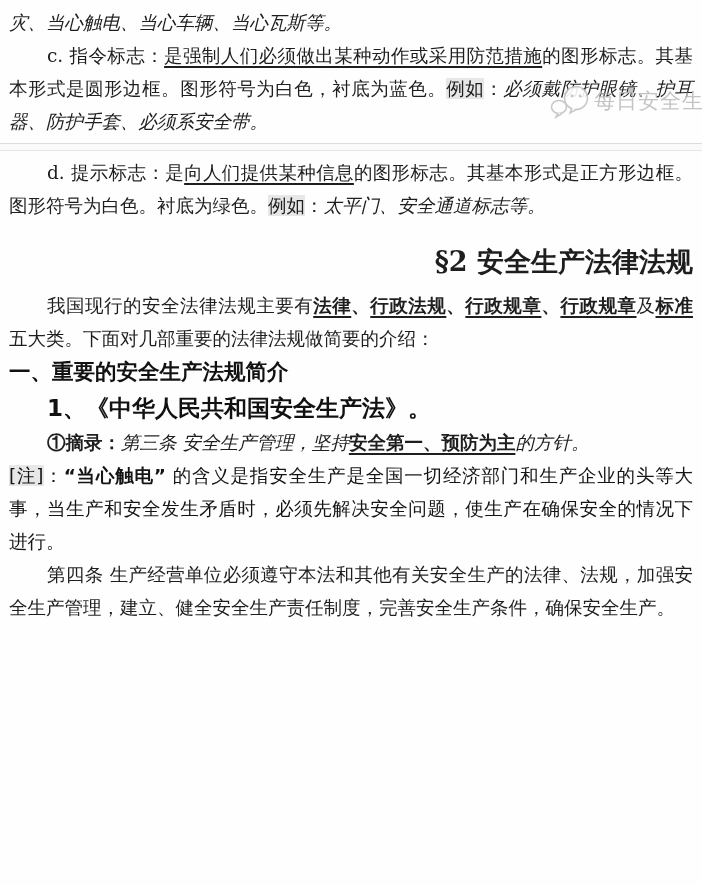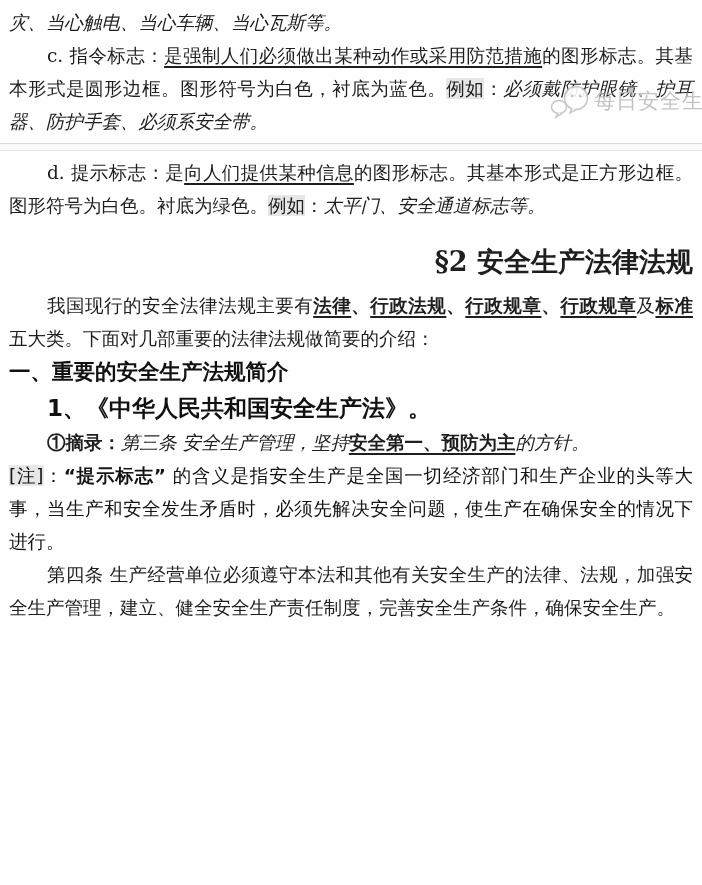--- a/index.html
+++ b/index.html
@@ -90,21 +90,21 @@
   <main id="doc">
       <p class="p kai"><span>灾、当心触电、当心车辆、当心瓦斯等。</span></p>
       <p class="p indent"><span>c. 指令标志：</span><span class="u">是强制人们必须做出某种动作或采用防范措施</span><span>的图形标志。其基本形式是圆形边框。图形符号为白色，衬底为蓝色。</span><span class="hl">例如</span><span>：</span><span class="kai">必须戴防护眼镜、护耳器、防护手套、必须系安全带。</span></p>
       <div class="divider"></div>
       <p class="p indent"><span>d. 提示标志：是</span><span class="u">向人们提供某种信息</span><span>的图形标志。其基本形式是正方形边框。图形符号为白色。衬底为绿色。</span><span class="hl">例如</span><span>：</span><span class="kai">太平门、安全通道标志等。</span></p>
       <div class="h1"><span>§2 安全生产法律法规</span></div>
       <p class="p indent"><span>我国现行的安全法律法规主要有</span><span class="b u">法律</span><span class="b">、</span><span class="b u">行政法规</span><span class="b">、</span><span class="b u">行政规章</span><span class="b">、</span><span class="b u">行政规章</span><span>及</span><span class="b u">标准</span><span>五大类。下面对几部重要的法律法规做简要的介绍：</span></p>
       <div class="h2"><span>一、重要的安全生产法规简介</span></div>
       <div class="h3"><span>1、《中华人民共和国安全生产法》。</span></div>
       <p class="p indent"><span class="b">①摘录：</span><span class="kai">第三条 安全生产管理，坚持</span><span class="b u">安全第一、预防为主</span><span class="kai">的方针。</span></p>
-      <p class="p hei"><span class="hl">[注]</span><span>：</span><span class="b">“提示标志”</span><span> 的含义是指安全生产是全国一切经济部门和生产企业的头等大事，当生产和安全发生矛盾时，必须先解决安全问题，使生产在确保安全的情况下进行。</span></p>
+      <p class="p hei"><span class="hl">[注]</span><span>：</span><span class="b">“当心触电”</span><span> 的含义是指安全生产是全国一切经济部门和生产企业的头等大事，当生产和安全发生矛盾时，必须先解决安全问题，使生产在确保安全的情况下进行。</span></p>
       <p class="p indent"><span>第四条 生产经营单位必须遵守本法和其他有关安全生产的法律、法规，加强安全生产管理，建立、健全安全生产责任制度，完善安全生产条件，确保安全生产。</span></p>
     </main>
 
   <div class="watermark">
     <svg width="42" height="36" viewBox="0 0 42 36" fill="none" stroke="#c3c3c3" stroke-width="1.6">
       <ellipse cx="9" cy="24" rx="7.5" ry="6.5"></ellipse>
       <path d="M8 30 L6 34 L12 30.5" fill="#fefefe" stroke="#c3c3c3"></path>
       <circle cx="26" cy="15" r="11.5" fill="#fefefe"></circle>
       <path d="M22 25 L20 30 L27 26" fill="#fefefe" stroke="#c3c3c3"></path>
       <circle cx="22" cy="13" r="1.4" fill="#c3c3c3" stroke="none"></circle>

